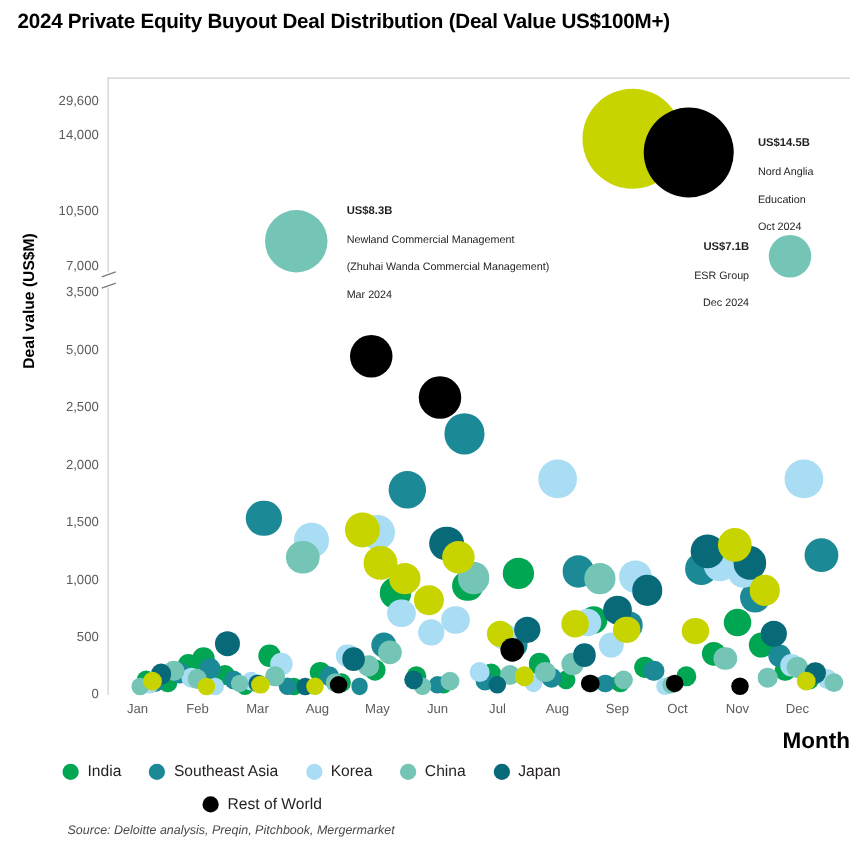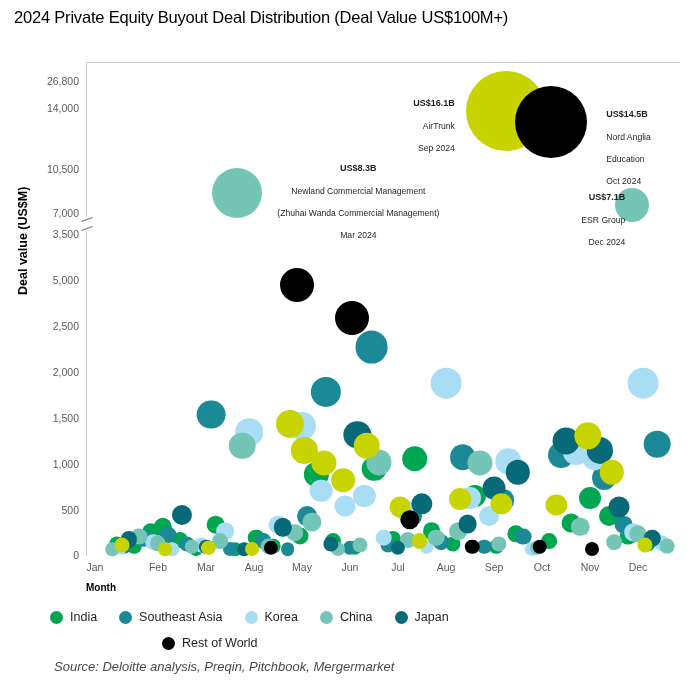--- a/index.html
+++ b/index.html
@@ -18,21 +18,21 @@
     position: relative;
     width: 693px;
     height: 693px;
   }
   #chart-title {
     position: absolute;
     left: 14px;
     top: 8px;
     width: 670px;
     font-size: 16.5px;
-    font-weight: normal;
+    font-weight: bold;
     color: #000000;
     letter-spacing: -0.2px;
   }
   
   #plot {
     position: absolute;
     left: 86px;
     top: 62px;
     width: 594px;
     height: 494px;
@@ -97,22 +97,22 @@
     color: #000000;
     transform: rotate(-90deg);
     transform-origin: left top;
     white-space: nowrap;
   }
   #x-axis-label {
     position: absolute;
     left: 0;
     top: 520px;
     width: 594px;
-    text-align: left;
-    font-size: 10px;
+    text-align: right;
+    font-size: 18px;
     font-weight: bold;
     color: #000000;
   }
   .bubble {
     position: absolute;
     border-radius: 50%;
     transform: translate(-50%, -50%);
   }
   .callout {
     position: absolute;
@@ -150,21 +150,21 @@
     flex: none;
   }
   .legend-label {
     font-size: 12.5px;
     color: #231f20;
   }
   #source-note {
     position: absolute;
     left: 54px;
     top: 658px;
-    font-size: 13px;
+    font-size: 10px;
     font-style: italic;
     color: #4a4a4a;
     line-height: 1.45;
   }
   #source-note div { white-space: pre; }
 </style>
 </head>
 <body>
 
 <div id="page">
@@ -173,75 +173,70 @@
 
   <div id="y-axis-label">Deal value (US$M)</div>
 
   <div id="plot">
     <div class="axis-line" id="y-axis-upper"></div>
     <div class="axis-line" id="y-axis-lower"></div>
     <div class="axis-break" id="brk1"></div>
     <div class="axis-break" id="brk2"></div>
     <div id="x-axis"></div>
 
-    <div class="ytick" style="top:19px">26,800</div>
+    <div class="ytick" style="top:19px">29,600</div>
     <div class="ytick" style="top:46px">14,000</div>
     <div class="ytick" style="top:107px">10,500</div>
     <div class="ytick" style="top:151px">7,000</div>
 
     <div class="ytick" style="top:172px">3,500</div>
     <div class="ytick" style="top:218px">5,000</div>
     <div class="ytick" style="top:264px">2,500</div>
     <div class="ytick" style="top:310px">2,000</div>
     <div class="ytick" style="top:356px">1,500</div>
     <div class="ytick" style="top:402px">1,000</div>
     <div class="ytick" style="top:448px">500</div>
     <div class="ytick" style="top:493px">0</div>
 
-    <div class="xtick" style="left:9px">Jan</div>
+    <div class="xtick" style="left:24px">Jan</div>
     <div class="xtick" style="left:72px">Feb</div>
     <div class="xtick" style="left:120px">Mar</div>
     <div class="xtick" style="left:168px">Aug</div>
     <div class="xtick" style="left:216px">May</div>
     <div class="xtick" style="left:264px">Jun</div>
     <div class="xtick" style="left:312px">Jul</div>
     <div class="xtick" style="left:360px">Aug</div>
     <div class="xtick" style="left:408px">Sep</div>
     <div class="xtick" style="left:456px">Oct</div>
     <div class="xtick" style="left:504px">Nov</div>
     <div class="xtick" style="left:552px">Dec</div>
 
     <div id="x-axis-label">Month</div>
 
     <div class="bubble" style="left:420px; top:49px; width:80px; height:80px; background:#c8d400;"></div>
     <div class="bubble" style="left:465px; top:60px; width:72px; height:72px; background:#000000;"></div>
     <div class="bubble" style="left:151px; top:131px; width:50px; height:50px; background:#74c5b5;"></div>
     <div class="bubble" style="left:546px; top:143px; width:34px; height:34px; background:#74c5b5;"></div>
 
-    <div class="callout" style="left:313px; top:25px; text-align:right;">
-      <b>US$16.1B</b><br>
-      <span>AirTrunk</span><br>
-      <span>Sep 2024</span>
-    </div>
 
     <div class="callout" style="left:506px; top:36px;">
       <b>US$14.5B</b><br>
       <span>Nord Anglia</span><br>
       <span>Education</span><br>
       <span>Oct 2024</span>
     </div>
 
-    <div class="callout" style="left:177px; top:90px;text-align:center;">
+    <div class="callout" style="left:177px; top:90px;">
       <b>US$8.3B</b><br>
       <span>Newland Commercial Management</span><br>
       <span>(Zhuhai Wanda Commercial Management)</span><br>
       <span>Mar 2024</span>
     </div>
 
-    <div class="callout" style="left:481px; top:119px; text-align:right;">
+    <div class="callout" style="left:455px; top:119px; text-align:right;">
       <b>US$7.1B</b><br>
       <span>ESR Group</span><br>
       <span>Dec 2024</span>
     </div>
 
     <div id="scatter-layer">
         <div class="bubble" style="width: 15.2581px; height: 15.2581px; left: 31.2px; top: 481.994px; background: rgb(0, 166, 81);"></div>
         <div class="bubble" style="width: 14.5537px; height: 14.5537px; left: 48px; top: 484.746px; background: rgb(0, 166, 81);"></div>
         <div class="bubble" style="width: 17.5895px; height: 17.5895px; left: 64.8px; top: 470.071px; background: rgb(0, 166, 81);"></div>
         <div class="bubble" style="width: 18.4513px; height: 18.4513px; left: 76.8px; top: 464.569px; background: rgb(0, 166, 81);"></div>

